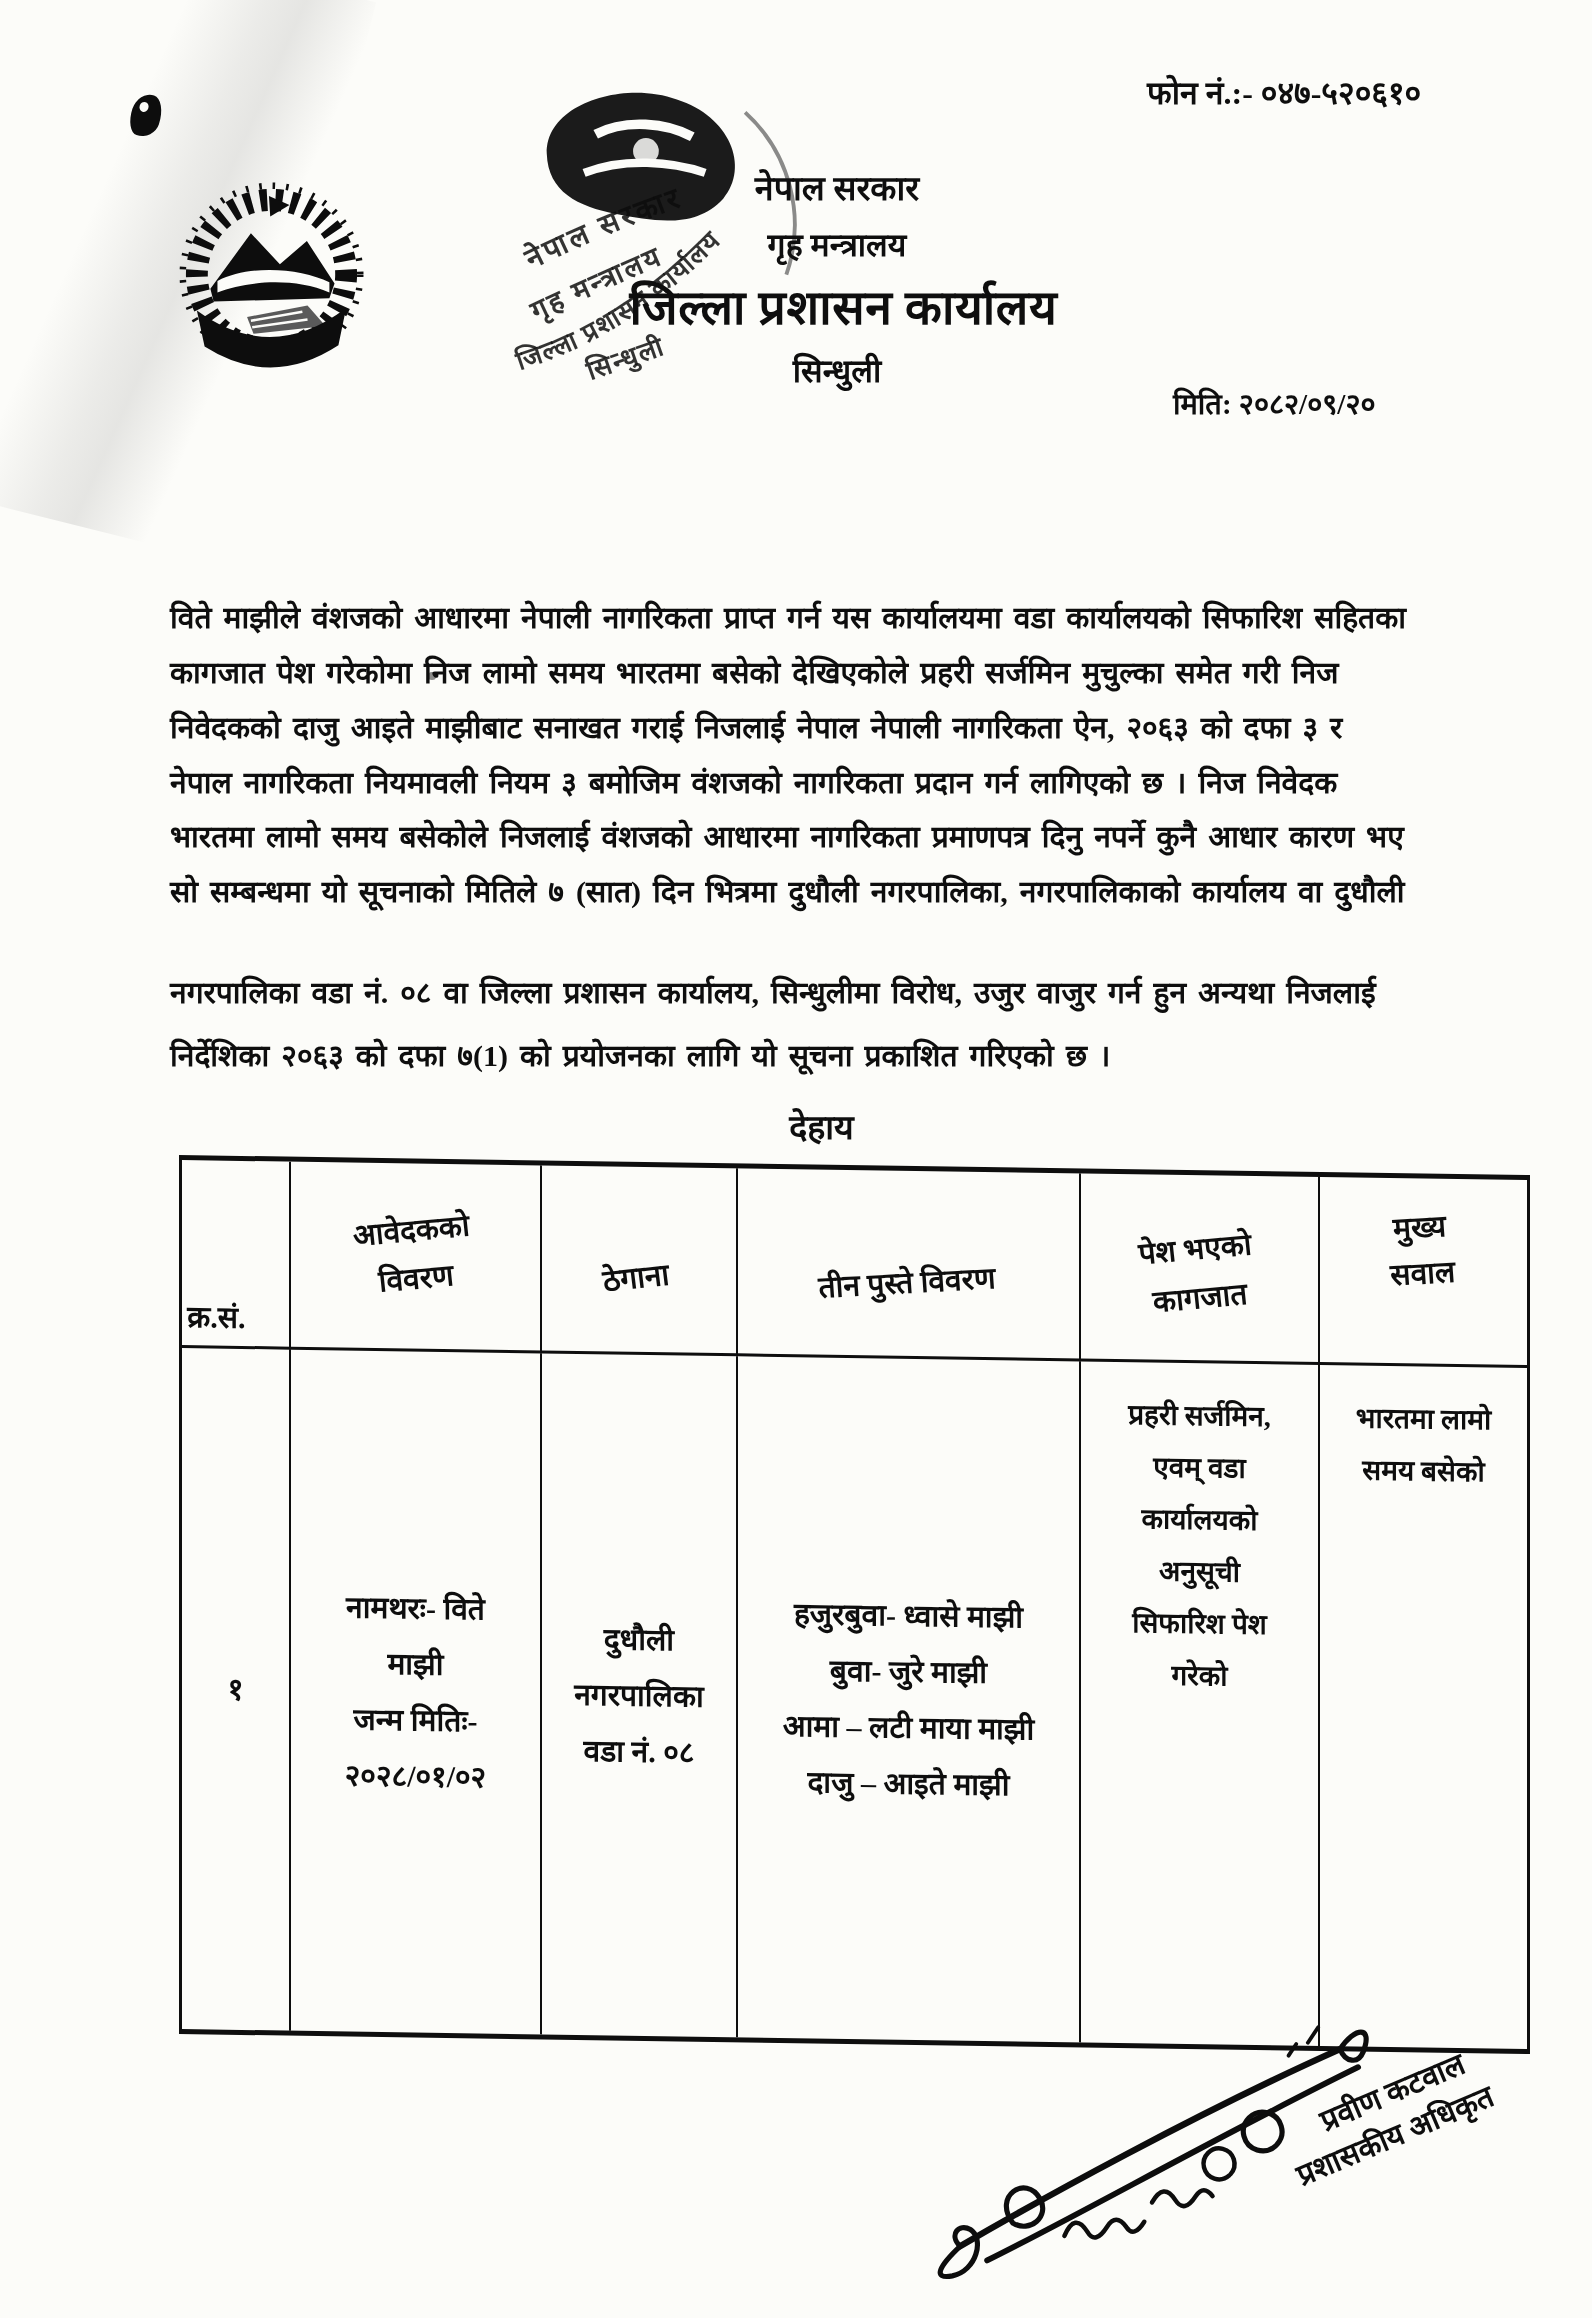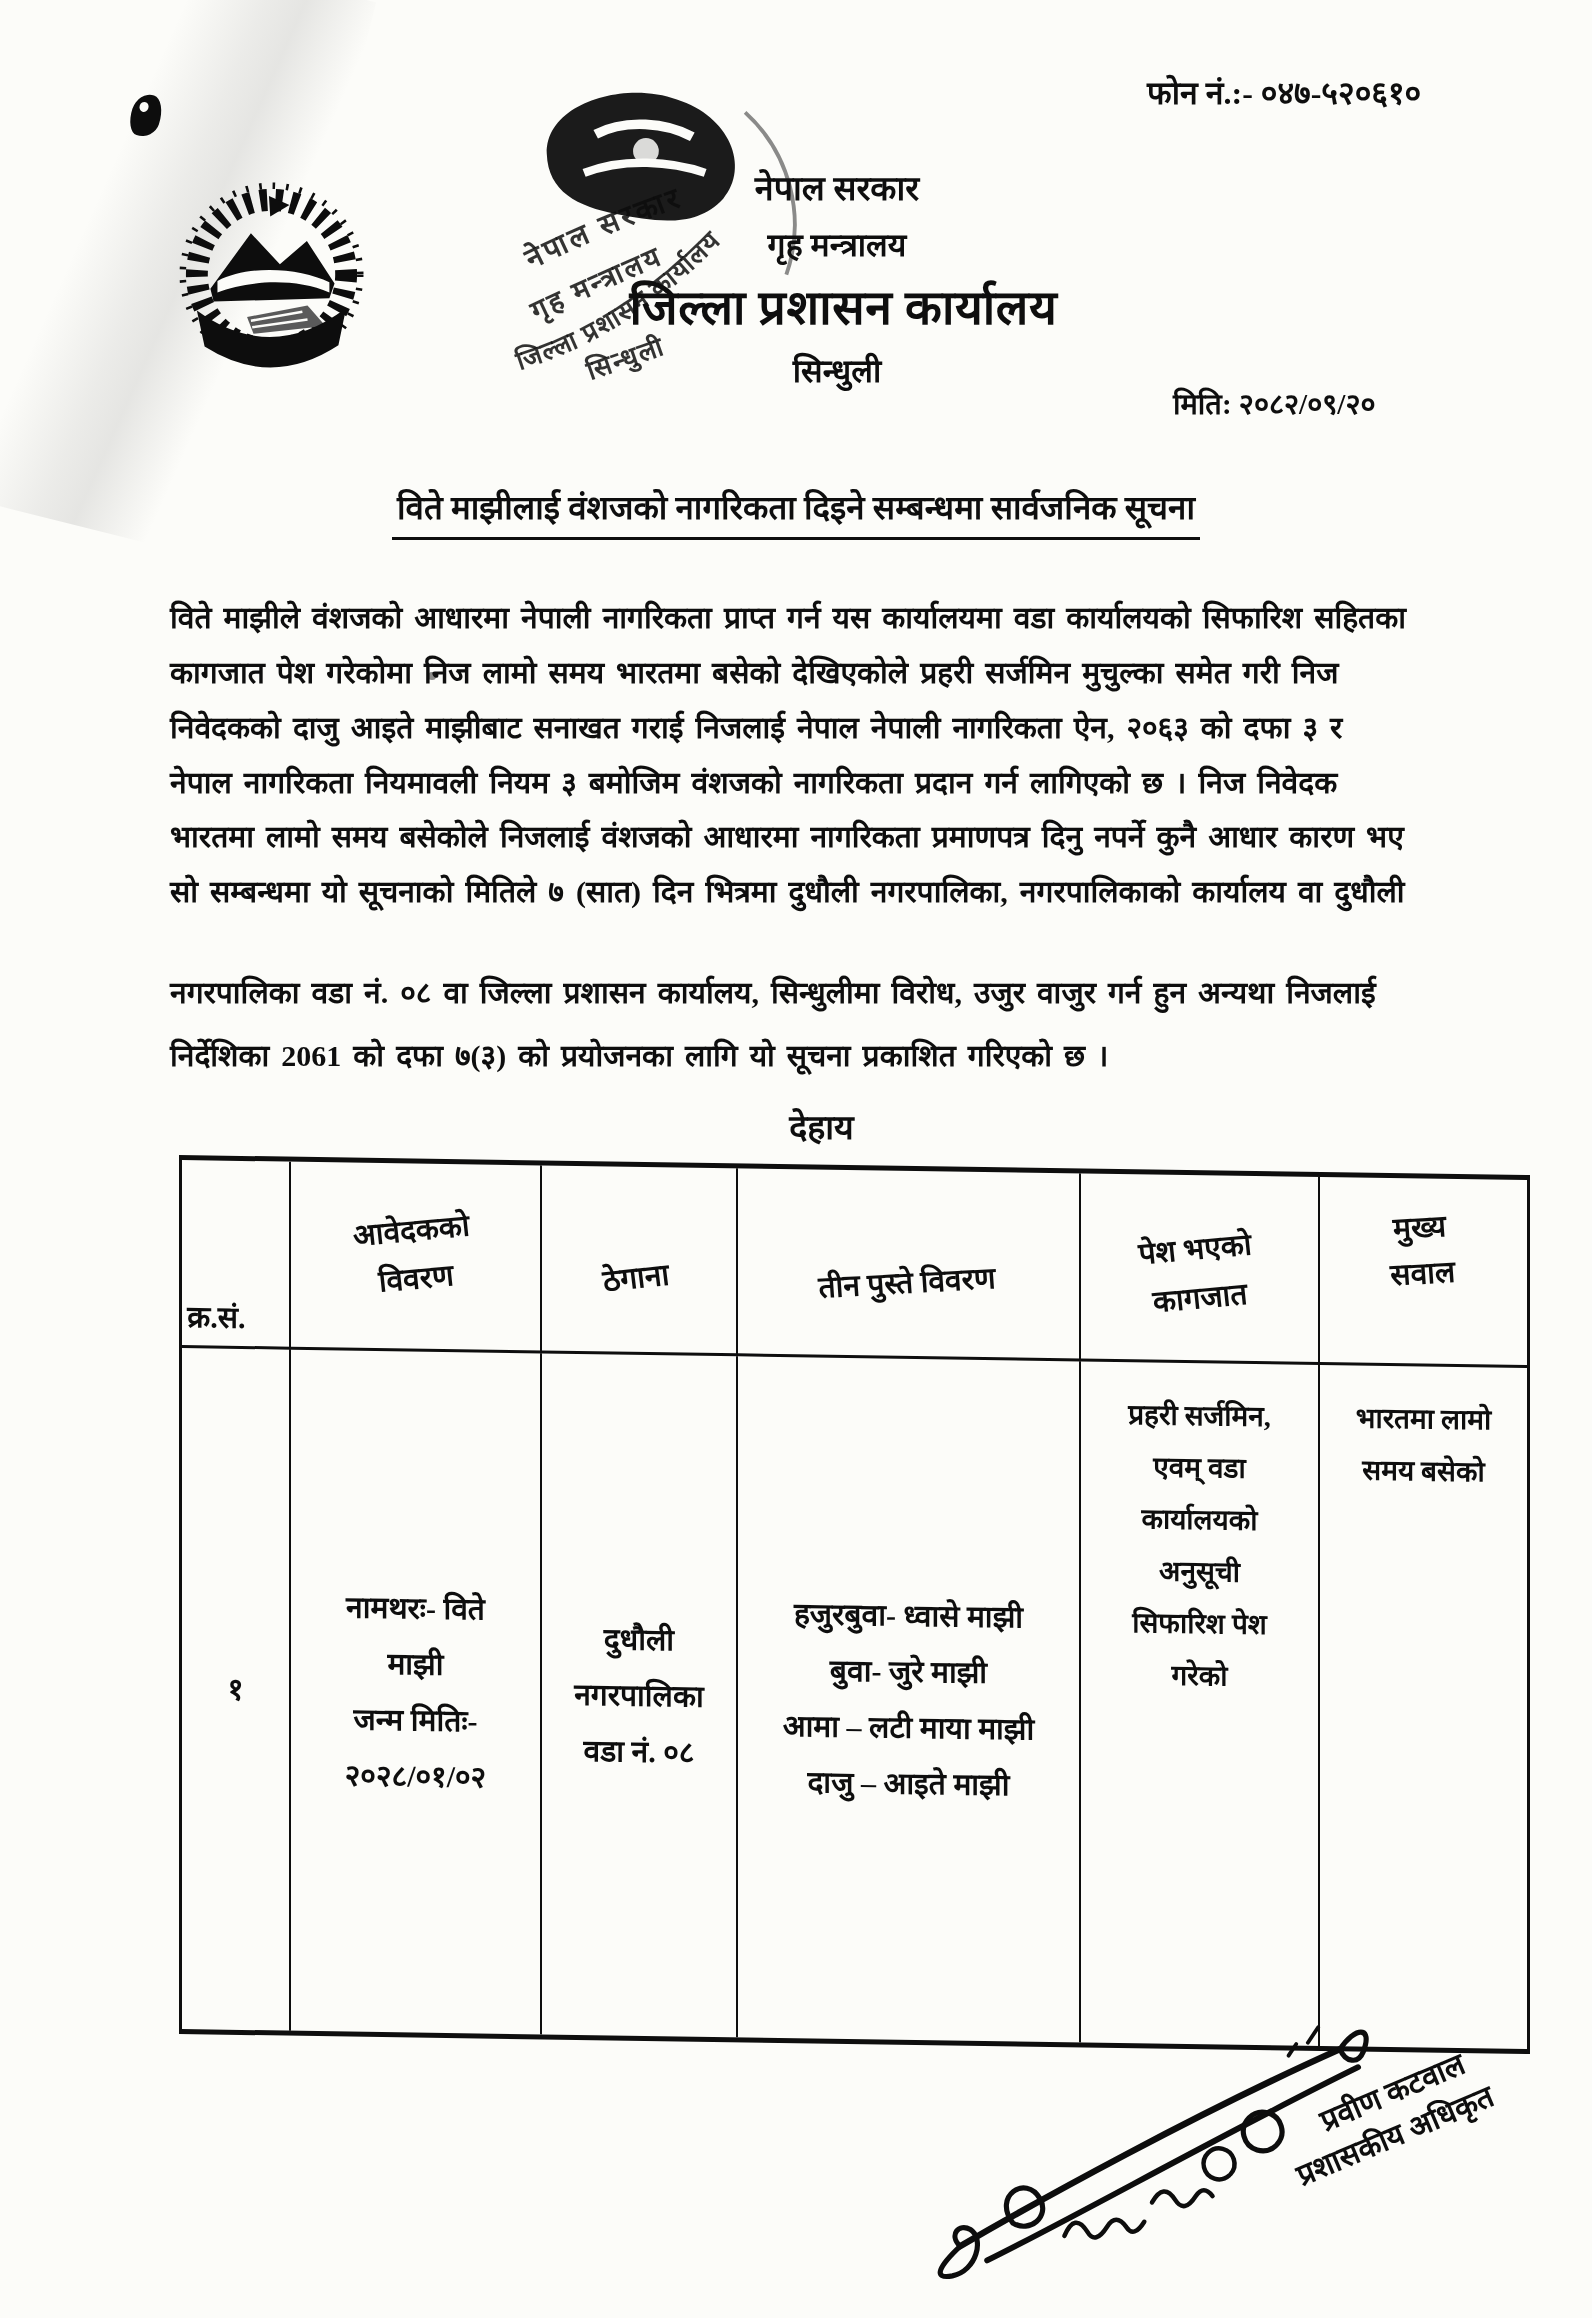--- a/index.html
+++ b/index.html
@@ -138,32 +138,29 @@
     </text>
   </svg>
 
   <div class="abs nw phone">फोन नं.:- ०४७-५२०६१०</div>
   <div class="abs ctr gov">नेपाल सरकार</div>
   <div class="abs ctr ministry">गृह मन्त्रालय</div>
   <div class="abs ctr office">जिल्ला प्रशासन कार्यालय</div>
   <div class="abs ctr district">सिन्धुली</div>
   <div class="abs nw date">मिति: २०८२/०९/२०</div>
 
-  <div class="abs title">
-    <span class="u">विते माझीलाई वंशजको नागरिकता दिइने सम्बन्धमा सार्वजनिक सूचना</span>
-  </div>
 
   <div class="bl" style="top:651px;">कागजात पेश गरेकोमा निज लामो समय भारतमा बसेको देखिएकोले प्रहरी सर्जमिन मुचुल्का समेत गरी निज</div>
   <div class="bl" style="top:596px;">विते माझीले वंशजको आधारमा नेपाली नागरिकता प्राप्त गर्न यस कार्यालयमा वडा कार्यालयको सिफारिश सहितका</div>
   <div class="bl" style="top:706px;">निवेदकको दाजु आइते माझीबाट सनाखत गराई निजलाई नेपाल नेपाली नागरिकता ऐन, २०६३ को दफा ३ र</div>
   <div class="bl" style="top:761px;">नेपाल नागरिकता नियमावली नियम ३ बमोजिम वंशजको नागरिकता प्रदान गर्न लागिएको छ । निज निवेदक</div>
   <div class="bl" style="top:815px;">भारतमा लामो समय बसेकोले निजलाई वंशजको आधारमा नागरिकता प्रमाणपत्र दिनु नपर्ने कुनै आधार कारण भए</div>
   <div class="bl" style="top:870px;">सो सम्बन्धमा यो सूचनाको मितिले ७ (सात) दिन भित्रमा दुधौली नगरपालिका, नगरपालिकाको कार्यालय वा दुधौली</div>
   <div class="bl" style="top:971px;">नगरपालिका वडा नं. ०८ वा जिल्ला प्रशासन कार्यालय, सिन्धुलीमा विरोध, उजुर वाजुर गर्न हुन अन्यथा निजलाई</div>
-  <div class="bl" style="top:1034px;">निर्देशिका 2061 को दफा ७(३) को प्रयोजनका लागि यो सूचना प्रकाशित गरिएको छ ।</div>
+  <div class="bl" style="top:1034px;">निर्देशिका २०६३ को दफा ७(1) को प्रयोजनका लागि यो सूचना प्रकाशित गरिएको छ ।</div>
 
   <div class="abs ctr dehaya">देहाय</div>
 
   <div class="tbl">
     <div class="cell hrow hc hc-sn">
       <span class="tilt">क्र.सं.</span>
     </div>
     <div class="cell hrow hc hc-app">
       <span class="tilt">आवेदकको विवरण</span>
     </div>

